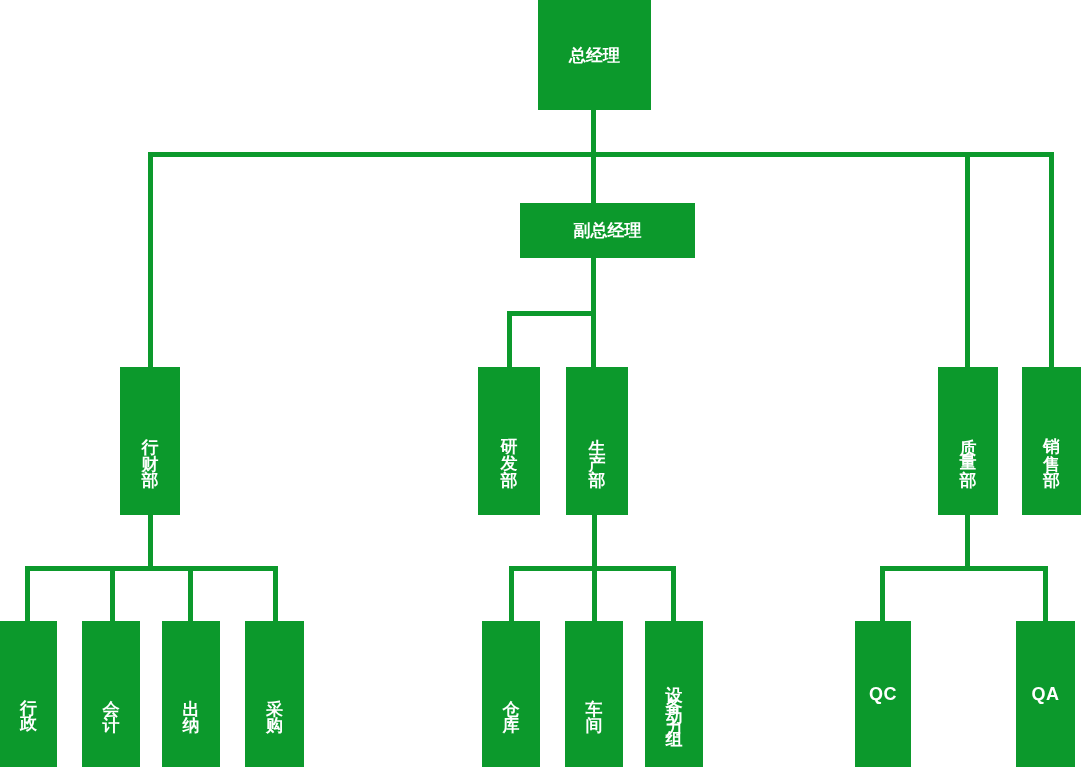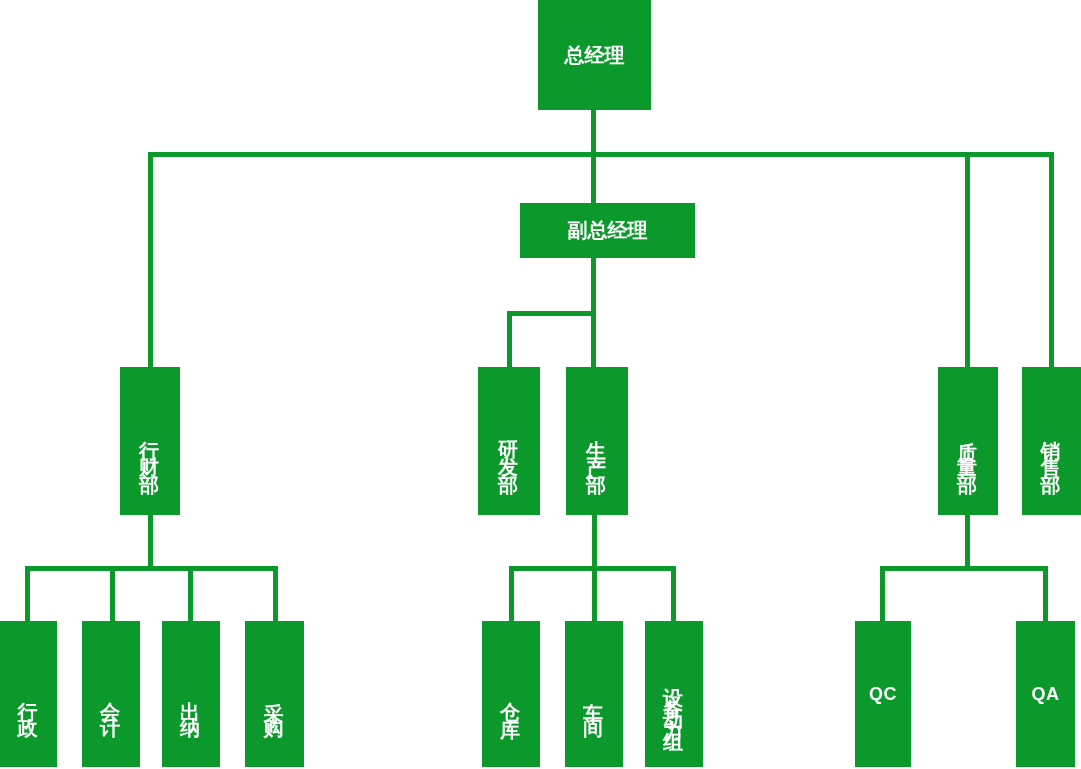--- a/index.html
+++ b/index.html
@@ -18,21 +18,21 @@
   .node {
     position: absolute;
     background: #0C992C;
     color: #FFFFFF;
     display: flex;
     align-items: center;
     justify-content: center;
     box-sizing: border-box;
   }
   .node .label {
-    font-size: 20px;
+    font-size: 17px;
     font-weight: 700;
     color: #FFFFFF;
     text-align: center;
     white-space: nowrap;
   }
   
   .node.v .label {
     writing-mode: vertical-rl;
     text-orientation: upright;
     letter-spacing: 16px;

